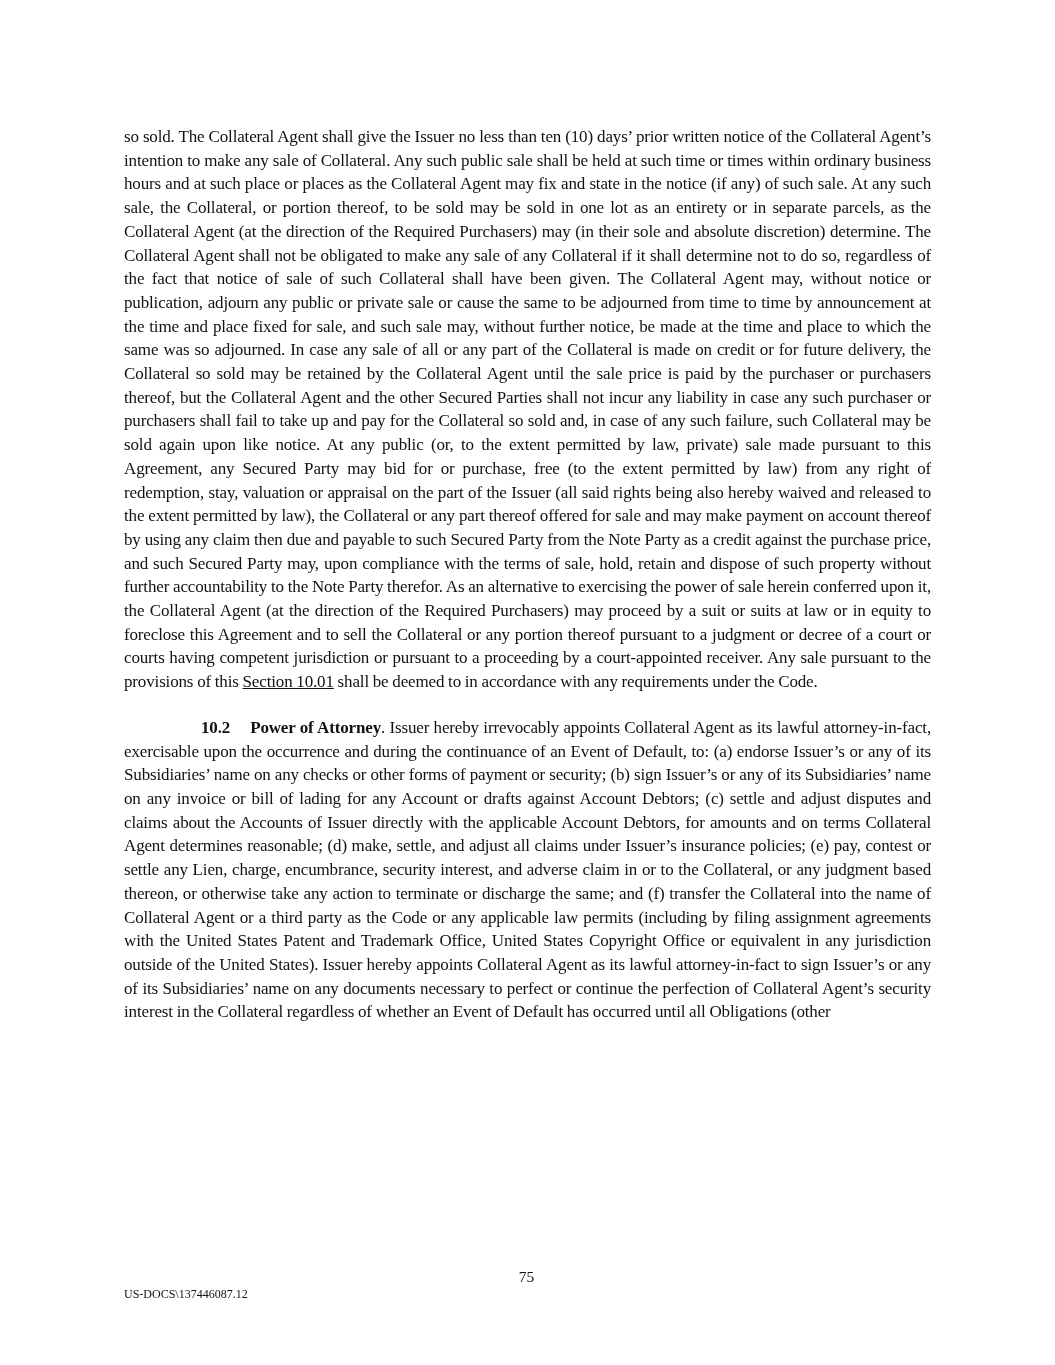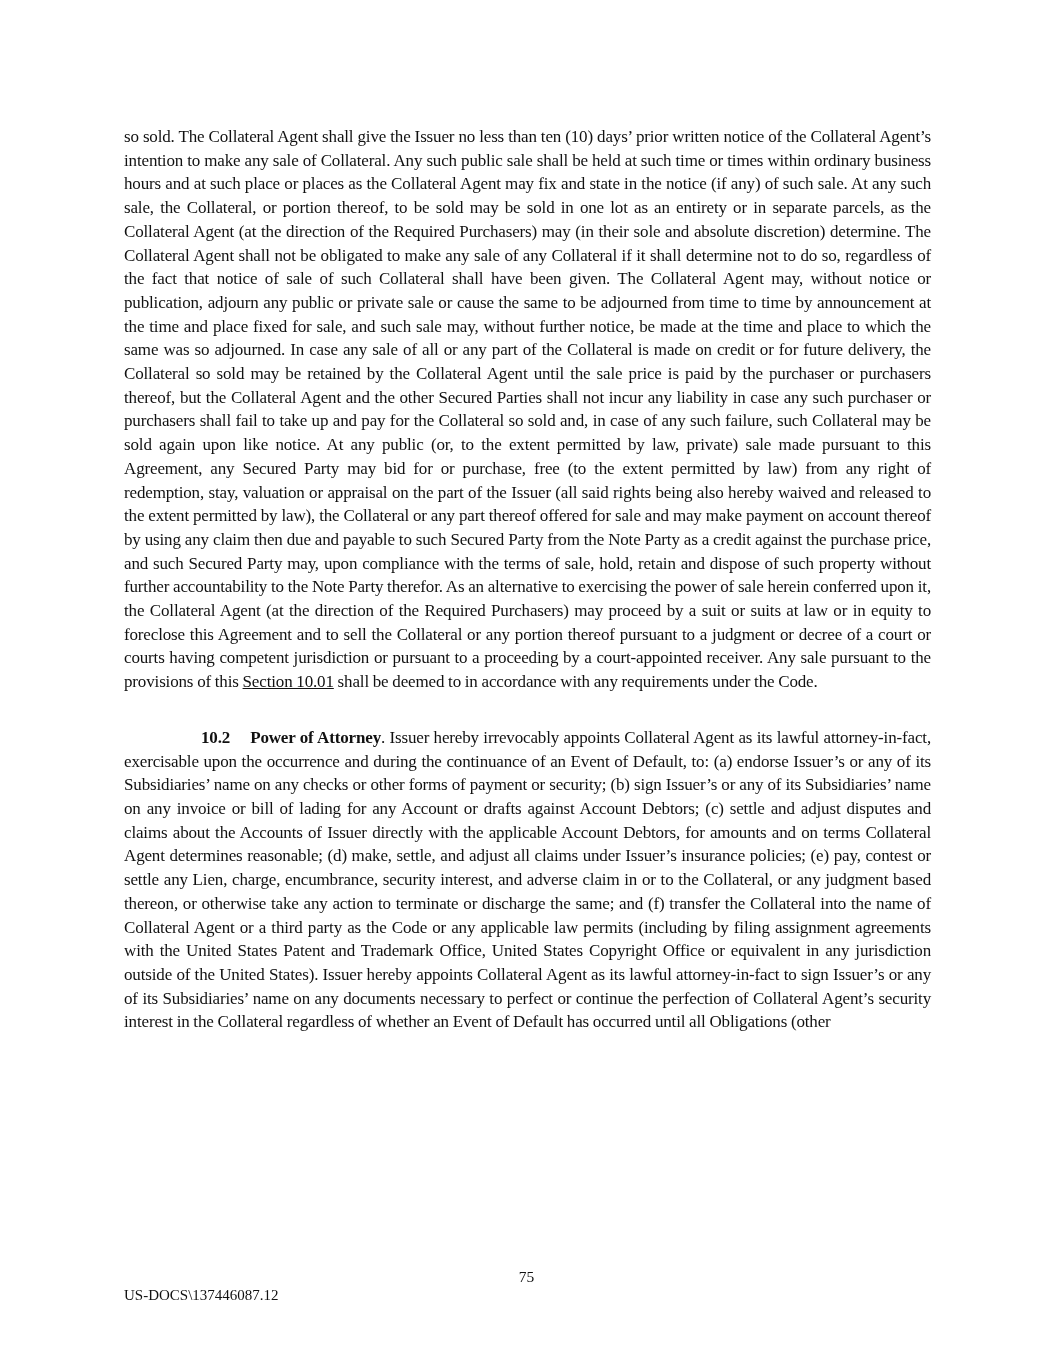--- a/index.html
+++ b/index.html
@@ -5,32 +5,32 @@
     html, body { margin: 0; padding: 0; background: #ffffff; }
     body {
       width: 1055px; height: 1365px; position: relative; overflow: hidden;
       font-family: "Liberation Serif", serif; color: #111111;
     }
     .page { position: absolute; left: 124px; top: 125px; width: 807px; }
     .para {
       font-size: 17px; line-height: 23.7px; text-align: justify;
       margin: 0; letter-spacing: -0.15px; word-spacing: -0.3px;
     }
-    .para + .para { margin-top: 32px; }
+    .para + .para { margin-top: 22px; }
     .indent { text-indent: 77px; }
     .secnum { font-weight: bold; }
     .sectitle { font-weight: bold; }
     .gap { display: inline-block; width: 20px; }
     .xref { text-decoration: underline; }
     .page-num {
       position: absolute; top: 1268px; left: 0; width: 1053px; text-align: center;
       font-size: 15.5px;
     }
     .doc-id {
-      position: absolute; top: 1287px; left: 124px; font-size: 15px;
+      position: absolute; top: 1287px; left: 124px; font-size: 12px;
     }
   </style>
 </head>
 <body>
 
 <div class="page">
   <p class="para"><span>so sold. The Collateral Agent shall give the Issuer no less than ten (10) days’ prior written notice of the Collateral Agent’s intention to make any sale of Collateral. Any such public sale shall be held at such time or times within ordinary business hours and at such place or places as the Collateral Agent may fix and state in the notice (if any) of such sale. At any such sale, the Collateral, or portion thereof, to be sold may be sold in one lot as an entirety or in separate parcels, as the Collateral Agent (at the direction of the Required Purchasers) may (in their sole and absolute discretion) determine. The Collateral Agent shall not be obligated to make any sale of any Collateral if it shall determine not to do so, regardless of the fact that notice of sale of such Collateral shall have been given. The Collateral Agent may, without notice or publication, adjourn any public or private sale or cause the same to be adjourned from time to time by announcement at the time and place fixed for sale, and such sale may, without further notice, be made at the time and place to which the same was so adjourned. In case any sale of all or any part of the Collateral is made on credit or for future delivery, the Collateral so sold may be retained by the Collateral Agent until the sale price is paid by the purchaser or purchasers thereof, but the Collateral Agent and the other Secured Parties shall not incur any liability in case any such purchaser or purchasers shall fail to take up and pay for the Collateral so sold and, in case of any such failure, such Collateral may be sold again upon like notice. At any public (or, to the extent permitted by law, private) sale made pursuant to this Agreement, any Secured Party may bid for or purchase, free (to the extent permitted by law) from any right of redemption, stay, valuation or appraisal on the part of the Issuer (all said rights being also hereby waived and released to the extent permitted by law), the Collateral or any part thereof offered for sale and may make payment on account thereof by using any claim then due and payable to such Secured Party from the Note Party as a credit against the purchase price, and such Secured Party may, upon compliance with the terms of sale, hold, retain and dispose of such property without further accountability to the Note Party therefor. As an alternative to exercising the power of sale herein conferred upon it, the Collateral Agent (at the direction of the Required Purchasers) may proceed by a suit or suits at law or in equity to foreclose this Agreement and to sell the Collateral or any portion thereof pursuant to a judgment or decree of a court or courts having competent jurisdiction or pursuant to a proceeding by a court-appointed receiver. Any sale pursuant to the provisions of this </span><span class="xref">Section 10.01</span><span> shall be deemed to in accordance with any requirements under the Code.</span></p>
 
   <p class="para indent"><span class="secnum">10.2</span><span class="gap"></span><span class="sectitle">Power of Attorney</span><span>. Issuer hereby irrevocably appoints Collateral Agent as its lawful attorney-in-fact, exercisable upon the occurrence and during the continuance of an Event of Default, to: (a) endorse Issuer’s or any of its Subsidiaries’ name on any checks or other forms of payment or security; (b) sign Issuer’s or any of its Subsidiaries’ name on any invoice or bill of lading for any Account or drafts against Account Debtors; (c) settle and adjust disputes and claims about the Accounts of Issuer directly with the applicable Account Debtors, for amounts and on terms Collateral Agent determines reasonable; (d) make, settle, and adjust all claims under Issuer’s insurance policies; (e) pay, contest or settle any Lien, charge, encumbrance, security interest, and adverse claim in or to the Collateral, or any judgment based thereon, or otherwise take any action to terminate or discharge the same; and (f) transfer the Collateral into the name of Collateral Agent or a third party as the Code or any applicable law permits (including by filing assignment agreements with the United States Patent and Trademark Office, United States Copyright Office or equivalent in any jurisdiction outside of the United States). Issuer hereby appoints Collateral Agent as its lawful attorney-in-fact to sign Issuer’s or any of its Subsidiaries’ name on any documents necessary to perfect or continue the perfection of Collateral Agent’s security interest in the Collateral regardless of whether an Event of Default has occurred until all Obligations (other</span></p>
 </div>

